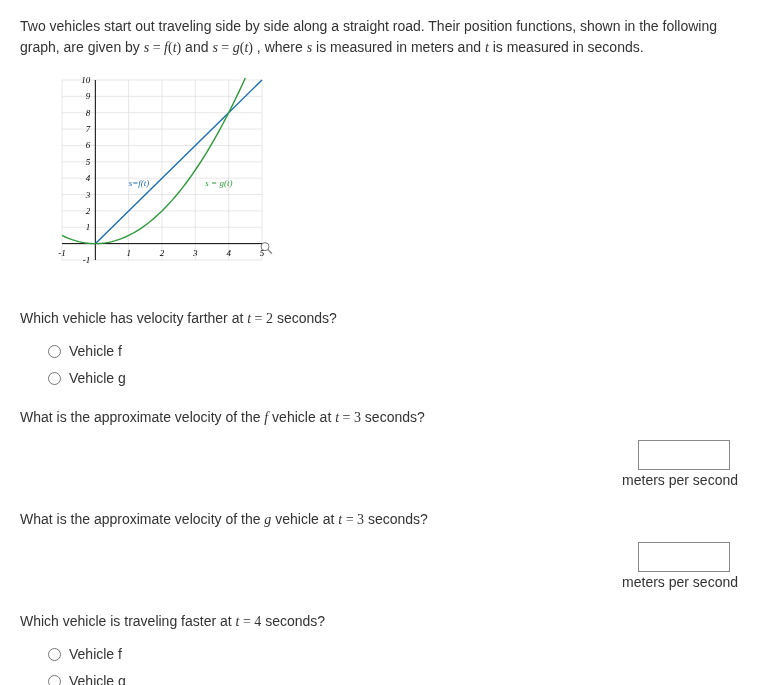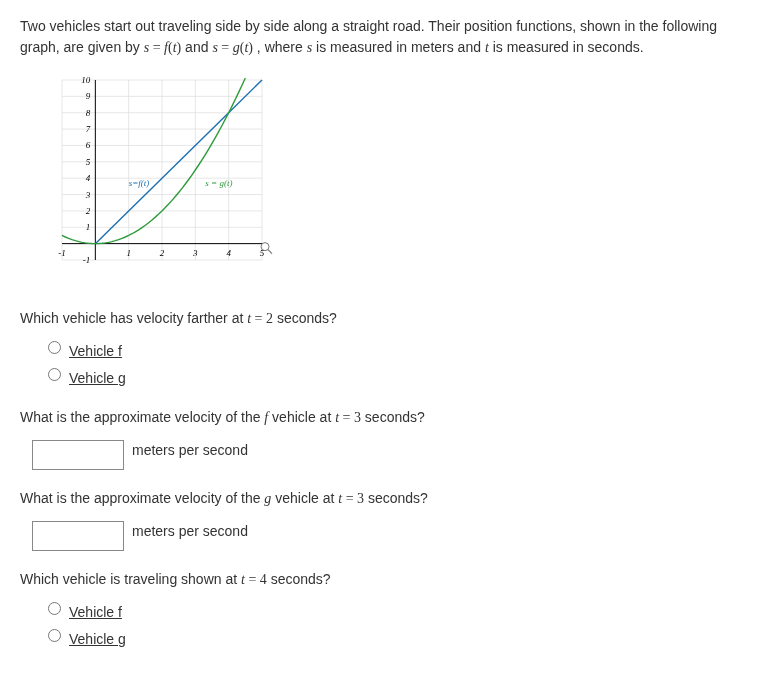--- a/index.html
+++ b/index.html
@@ -11,23 +11,23 @@
       width: 758px;
       line-height: 1.5;
     }
     .problem-text { margin-bottom: 12px; }
     .italic-var { font-style: italic; font-family: 'Times New Roman', serif; }
     .math { font-family: 'Times New Roman', serif; }
     .chart-container { margin: 10px 0 16px 0; }
     svg { display: block; }
     .question { margin: 18px 0 12px 0; }
     .radio-group { margin: 10px 0 10px 28px; }
-    .radio-row { display: flex; align-items: flex-start; margin: 6px 0; text-decoration: underline; }
+    .radio-row { display: flex; align-items: center; margin: 6px 0; }
     .radio-row input[type="radio"] { margin-right: 8px; }
-    .input-row { margin: 10px 0 18px 12px; display: flex; align-items: flex-start; }
+    .input-row { margin: 10px 0 18px 0; display: flex; align-items: flex-end; flex-direction: column; }
     .text-input {
       width: 92px;
       height: 30px;
       border: 1px solid #888;
       padding: 2px 6px;
       font-size: 13px;
       margin-right: 8px;
     }
     .unit-label { font-size: 14px; }
   </style>
@@ -109,21 +109,21 @@
 
 <div class="question">
   <span>What is the approximate velocity of the </span><span class="italic-var math">g</span><span>  vehicle at </span><span class="italic-var math">t</span><span class="math"> = 3</span><span>  seconds?</span>
 </div>
 <div class="input-row">
   <input type="text" class="text-input" style="">
   <span class="unit-label">meters per second</span>
 </div>
 
 <div class="question">
-  <span>Which vehicle is traveling shown at </span><span class="italic-var math">t</span><span class="math"> = 4</span><span>  seconds?</span>
+  <span>Which vehicle is traveling faster at </span><span class="italic-var math">t</span><span class="math"> = 4</span><span>  seconds?</span>
 </div>
 <div class="radio-group">
   <div class="radio-row">
     <input type="radio" name="q4" style="">
     <label>Vehicle f</label>
   </div>
   <div class="radio-row">
     <input type="radio" name="q4" style="">
     <label>Vehicle g</label>
   </div>

